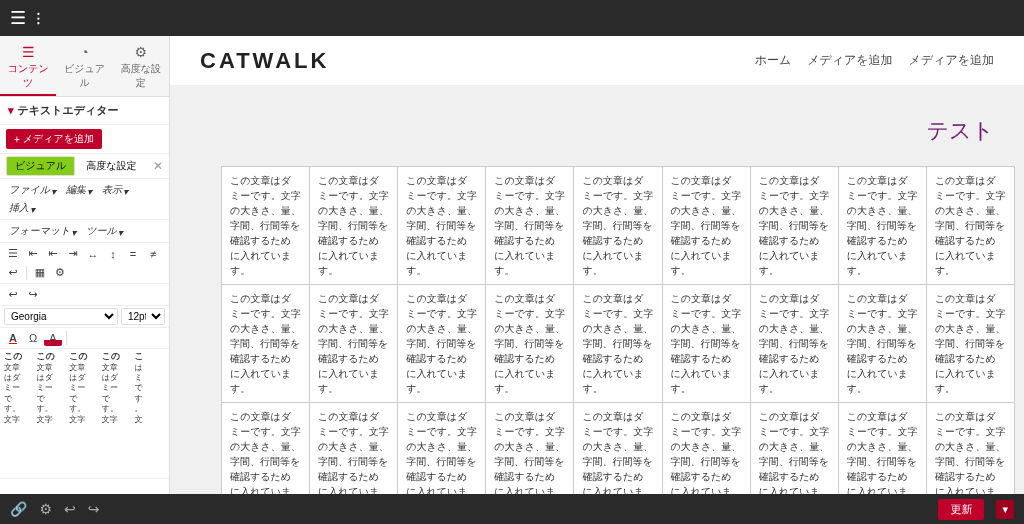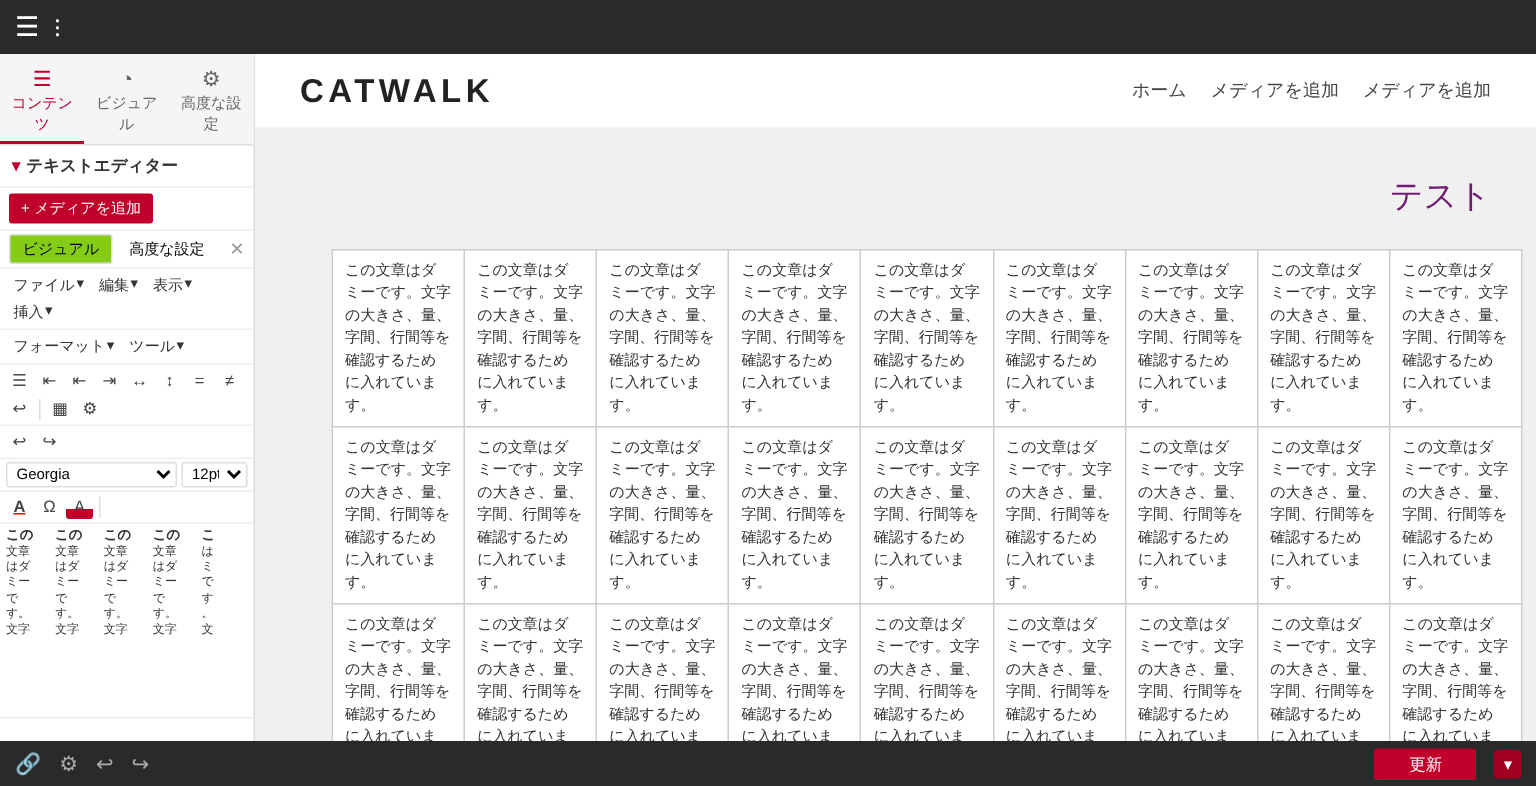--- a/index.html
+++ b/index.html
@@ -119,22 +119,23 @@
       padding: 2px 4px;
       gap: 0;
       border-bottom: 1px solid #eee;
       font-size: 10px;
     }
     .menu-item {
       padding: 2px 5px;
       cursor: pointer;
       color: #333;
       display: flex;
-      align-items: flex-start;
+      align-items: flex-end;
       gap: 1px;
+      font-style: italic;
     }
 
     
     .toolbar-row {
       display: flex;
       align-items: center;
       padding: 2px 4px;
       border-bottom: 1px solid #eee;
       gap: 2px;
       flex-wrap: wrap;
@@ -274,21 +275,21 @@
       align-items: center;
       padding: 0 10px;
       gap: 12px;
       z-index: 100;
     }
     .status-icon { color: #aaa; font-size: 14px; cursor: pointer; }
     .status-btn {
       background: #c0002a;
       color: #fff;
       border: none;
-      padding: 3px 23px;
+      padding: 3px 12px;
       font-size: 11px;
       border-radius: 2px;
       cursor: pointer;
       margin-left: auto;
     }
     .status-arrow {
       background: #a00020;
       color: #fff;
       border: none;
       padding: 3px 6px;

